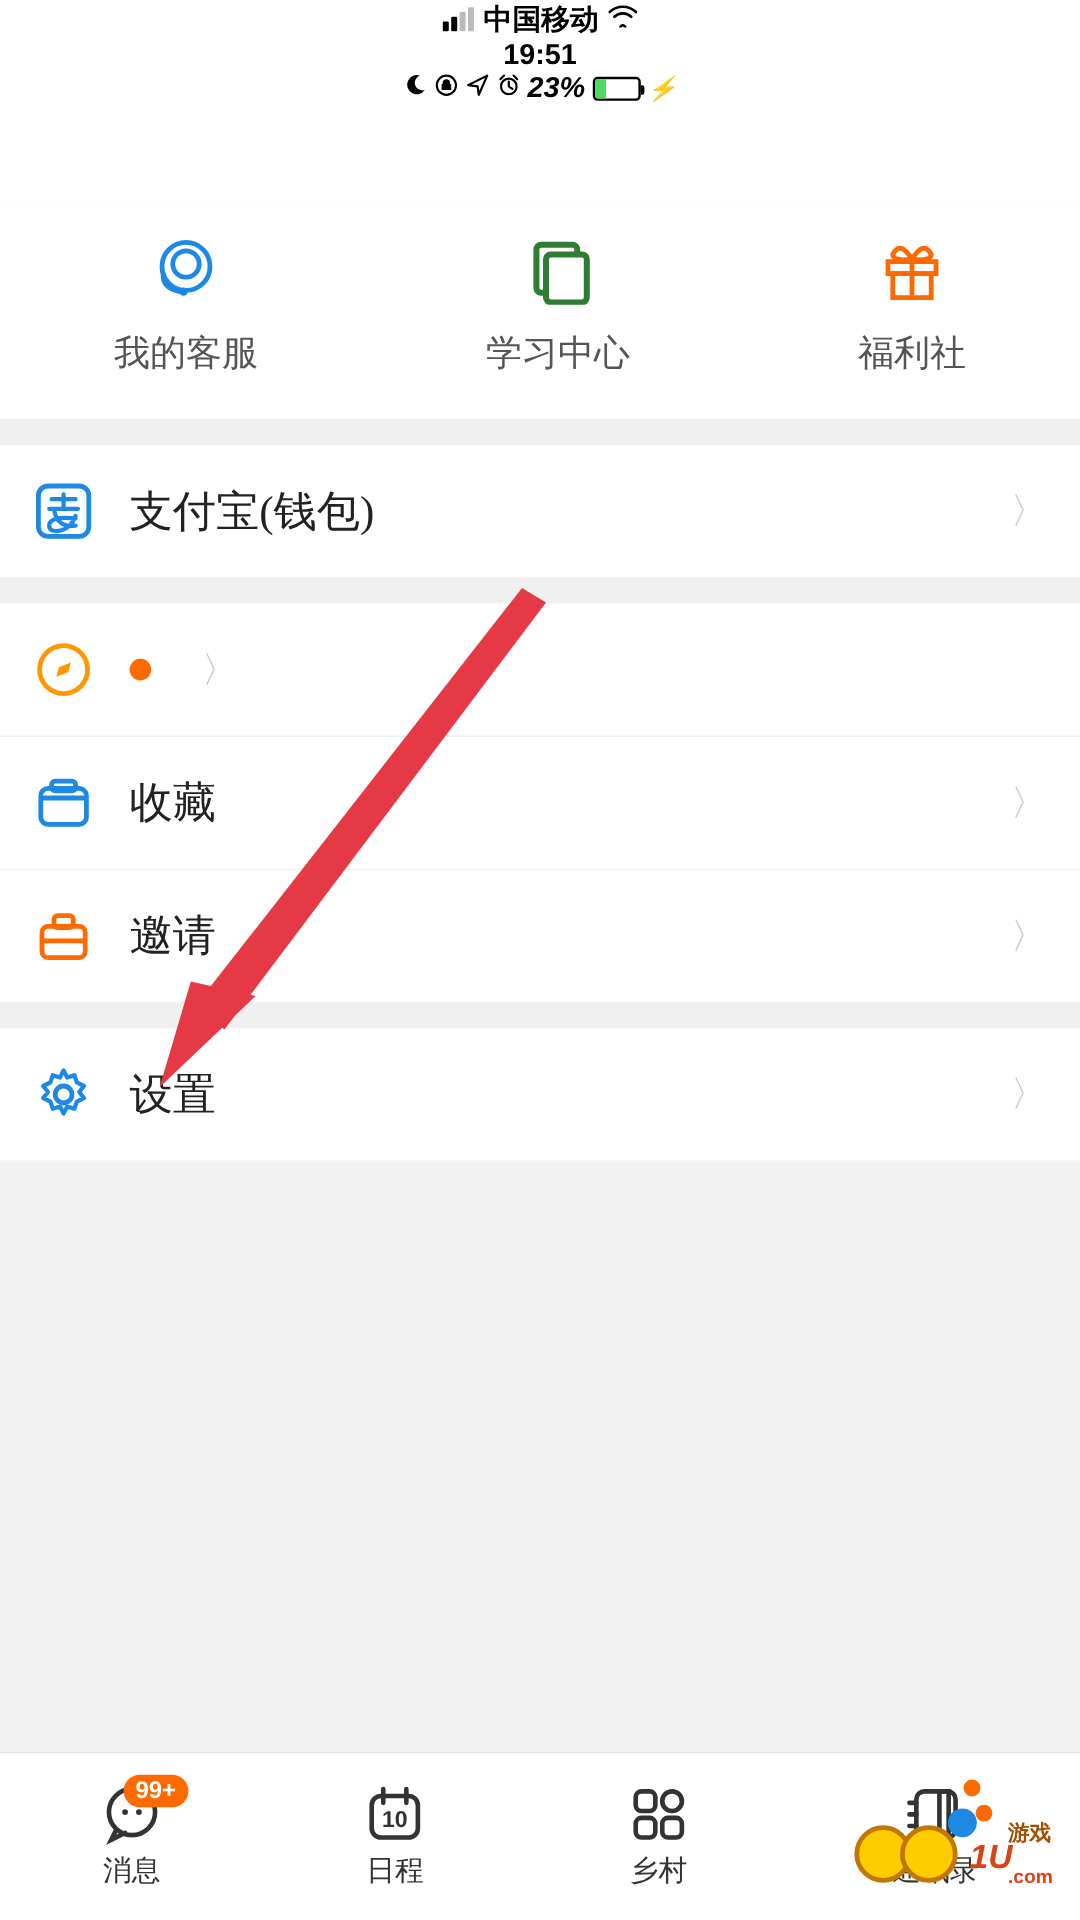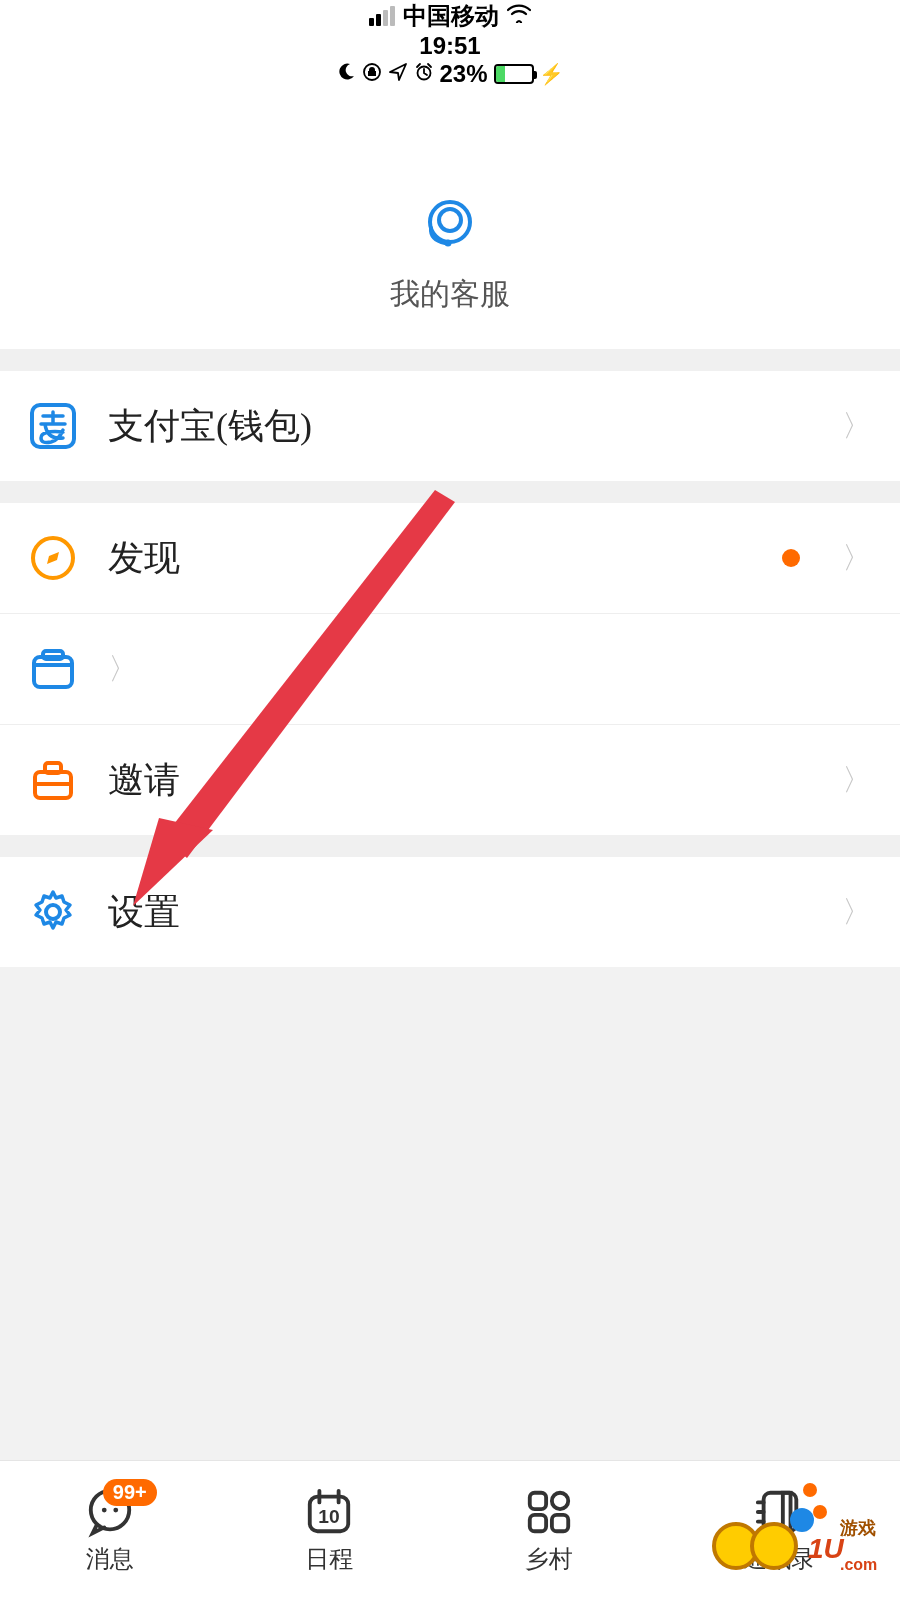--- a/index.html
+++ b/index.html
@@ -1,21 +1,21 @@
 <!DOCTYPE html>
 <html><head>
 <meta charset="utf-8">
 <style>
   * { box-sizing: border-box; margin: 0; padding: 0; }
   html, body { width: 900px; height: 1600px; font-family: -apple-system, "PingFang SC", sans-serif; background: #f2f2f2; overflow: hidden; }
   
   
   .status-bar { height: 44px; background: #fff; display: flex; align-items: center; justify-content: space-between; padding: 0 18px; font-size: 24px; font-weight: 600; color: #000; flex-direction: column; }
   .status-left { display: flex; align-items: center; gap: 8px; }
-  .status-right { display: flex; align-items: center; gap: 6px; }
+  .status-right { display: flex; align-items: center; gap: 6px; font-style: italic; }
   .signal { display: flex; align-items: flex-end; gap: 2px; }
   .signal span { width: 5px; background: #000; border-radius: 1px; }
   .signal span:nth-child(1){height:8px}.signal span:nth-child(2){height:12px}
   .signal span:nth-child(3){height:16px;background:#bbb}.signal span:nth-child(4){height:20px;background:#bbb}
   .wifi-icon { font-size: 22px; }
   .battery { display:inline-flex; align-items:center; }
   .battery-body { width:40px; height:20px; border:2px solid #000; border-radius:4px; position:relative; display:flex; align-items:center; }
   .battery-body::after { content:""; position:absolute; right:-5px; top:5px; width:3px; height:8px; background:#000; border-radius:0 2px 2px 0;}
   .battery-fill { width:25%; height:100%; background:#4cd964; border-radius:2px 0 0 2px;}
   
@@ -114,20 +114,39 @@
     <div class="qa-icon">
       <svg width="60" height="60" viewBox="0 0 60 60">
           <circle cx="30" cy="28" r="20" stroke="#1e88e5" stroke-width="4" fill="none"></circle>
           <circle cx="30" cy="26" r="11" stroke="#1e88e5" stroke-width="4" fill="none"></circle>
           <path d="M11 34 q-1 12 14 15" stroke="#1e88e5" stroke-width="4" fill="none" stroke-linecap="round"></path>
           <circle cx="28" cy="49" r="3.5" fill="#1e88e5"></circle>
         </svg>
     </div>
     <div class="qa-label">我的客服</div>
   </div>
+  <div class="qa-item">
+    <div class="qa-icon">
+      <svg width="60" height="60" viewBox="0 0 60 60">
+          <rect x="12" y="10" width="34" height="40" rx="4" stroke="#2e7d32" stroke-width="5" fill="none"></rect>
+          <rect x="20" y="18" width="34" height="40" rx="4" stroke="#2e7d32" stroke-width="5" fill="#fff"></rect>
+        </svg>
+    </div>
+    <div class="qa-label">学习中心</div>
+  </div>
+  <div class="qa-item">
+    <div class="qa-icon">
+      <svg width="60" height="60" viewBox="0 0 60 60">
+          <rect x="10" y="24" width="40" height="10" stroke="#ff6a00" stroke-width="4" fill="none"></rect>
+          <rect x="14" y="34" width="32" height="20" stroke="#ff6a00" stroke-width="4" fill="none"></rect>
+          <path d="M30 24 v30 M30 22 q-10-16-16-4 q0 6 16 4 M30 22 q10-16 16-4 q0 6-16 4" stroke="#ff6a00" stroke-width="4" fill="none"></path>
+        </svg>
+    </div>
+    <div class="qa-label">福利社</div>
+  </div>
 </div>
 
 <div class="sep"></div>
 
 <div class="menu-group">
   <div class="menu-row">
     <div class="menu-icon">
       <svg width="48" height="48" viewBox="0 0 48 48">
           <rect x="3" y="3" width="42" height="42" rx="8" stroke="#1e88e5" stroke-width="4" fill="none"></rect>
           <path d="M14 14 h20 M12 22 h24 M24 10 v10 M16 22 q2 16 18 14 M34 30 q-22 -2 -22 6 q0 6 10 4 q8 -2 12 -12" stroke="#1e88e5" stroke-width="3.5" fill="none" stroke-linecap="round"></path>
@@ -141,32 +160,32 @@
 <div class="sep"></div>
 
 <div class="menu-group">
   <div class="menu-row">
     <div class="menu-icon">
       <svg width="48" height="48" viewBox="0 0 48 48">
           <circle cx="24" cy="24" r="20" stroke="#ff9800" stroke-width="4" fill="none"></circle>
           <path d="M30 18 L20 22 L18 30 L28 26 Z" fill="#ff9800"></path>
         </svg>
     </div>
-    <div class="menu-label">发现</div>
     <span class="orange-dot"></span>
     <span class="chevron">〉</span>
   </div>
   <div class="menu-row">
     <div class="menu-icon">
       <svg width="48" height="48" viewBox="0 0 48 48">
           <rect x="5" y="12" width="38" height="30" rx="6" stroke="#1e88e5" stroke-width="4" fill="none"></rect>
           <path d="M5 20 h38" stroke="#1e88e5" stroke-width="4"></path>
           <rect x="14" y="6" width="20" height="8" rx="3" stroke="#1e88e5" stroke-width="4" fill="none"></rect>
         </svg>
     </div>
+    <div class="menu-label">收藏</div>
     <span class="chevron">〉</span>
   </div>
   <div class="menu-row">
     <div class="menu-icon">
       <svg width="48" height="48" viewBox="0 0 48 48">
           <rect x="6" y="16" width="36" height="26" rx="5" stroke="#ff6a00" stroke-width="4" fill="none"></rect>
           <path d="M6 28 h36" stroke="#ff6a00" stroke-width="4"></path>
           <rect x="16" y="7" width="16" height="10" rx="3" stroke="#ff6a00" stroke-width="4" fill="none"></rect>
         </svg>
     </div>

